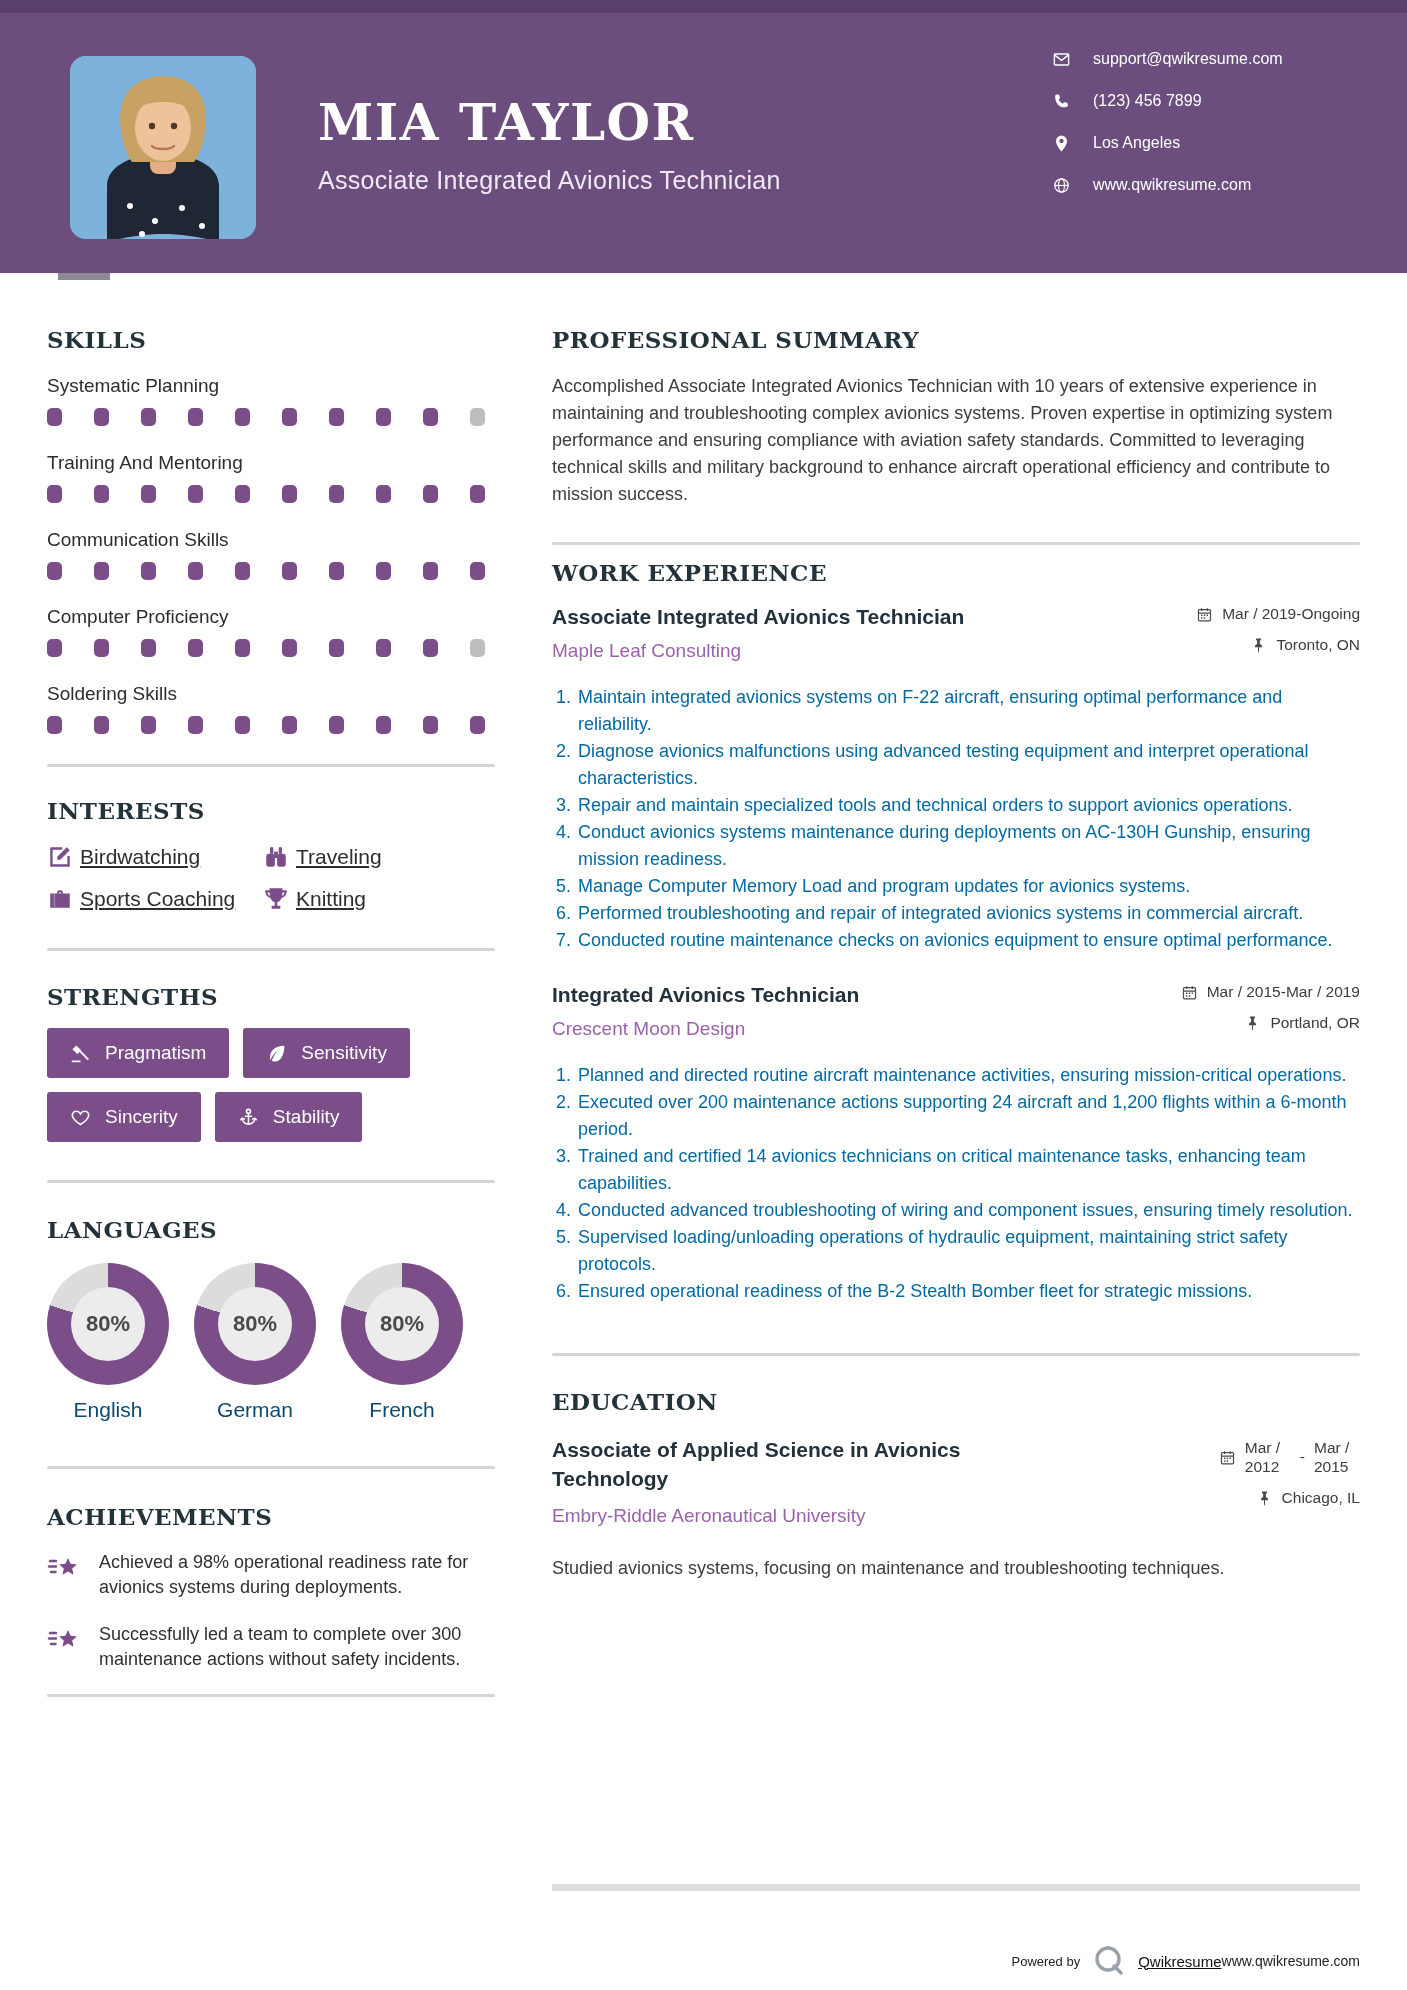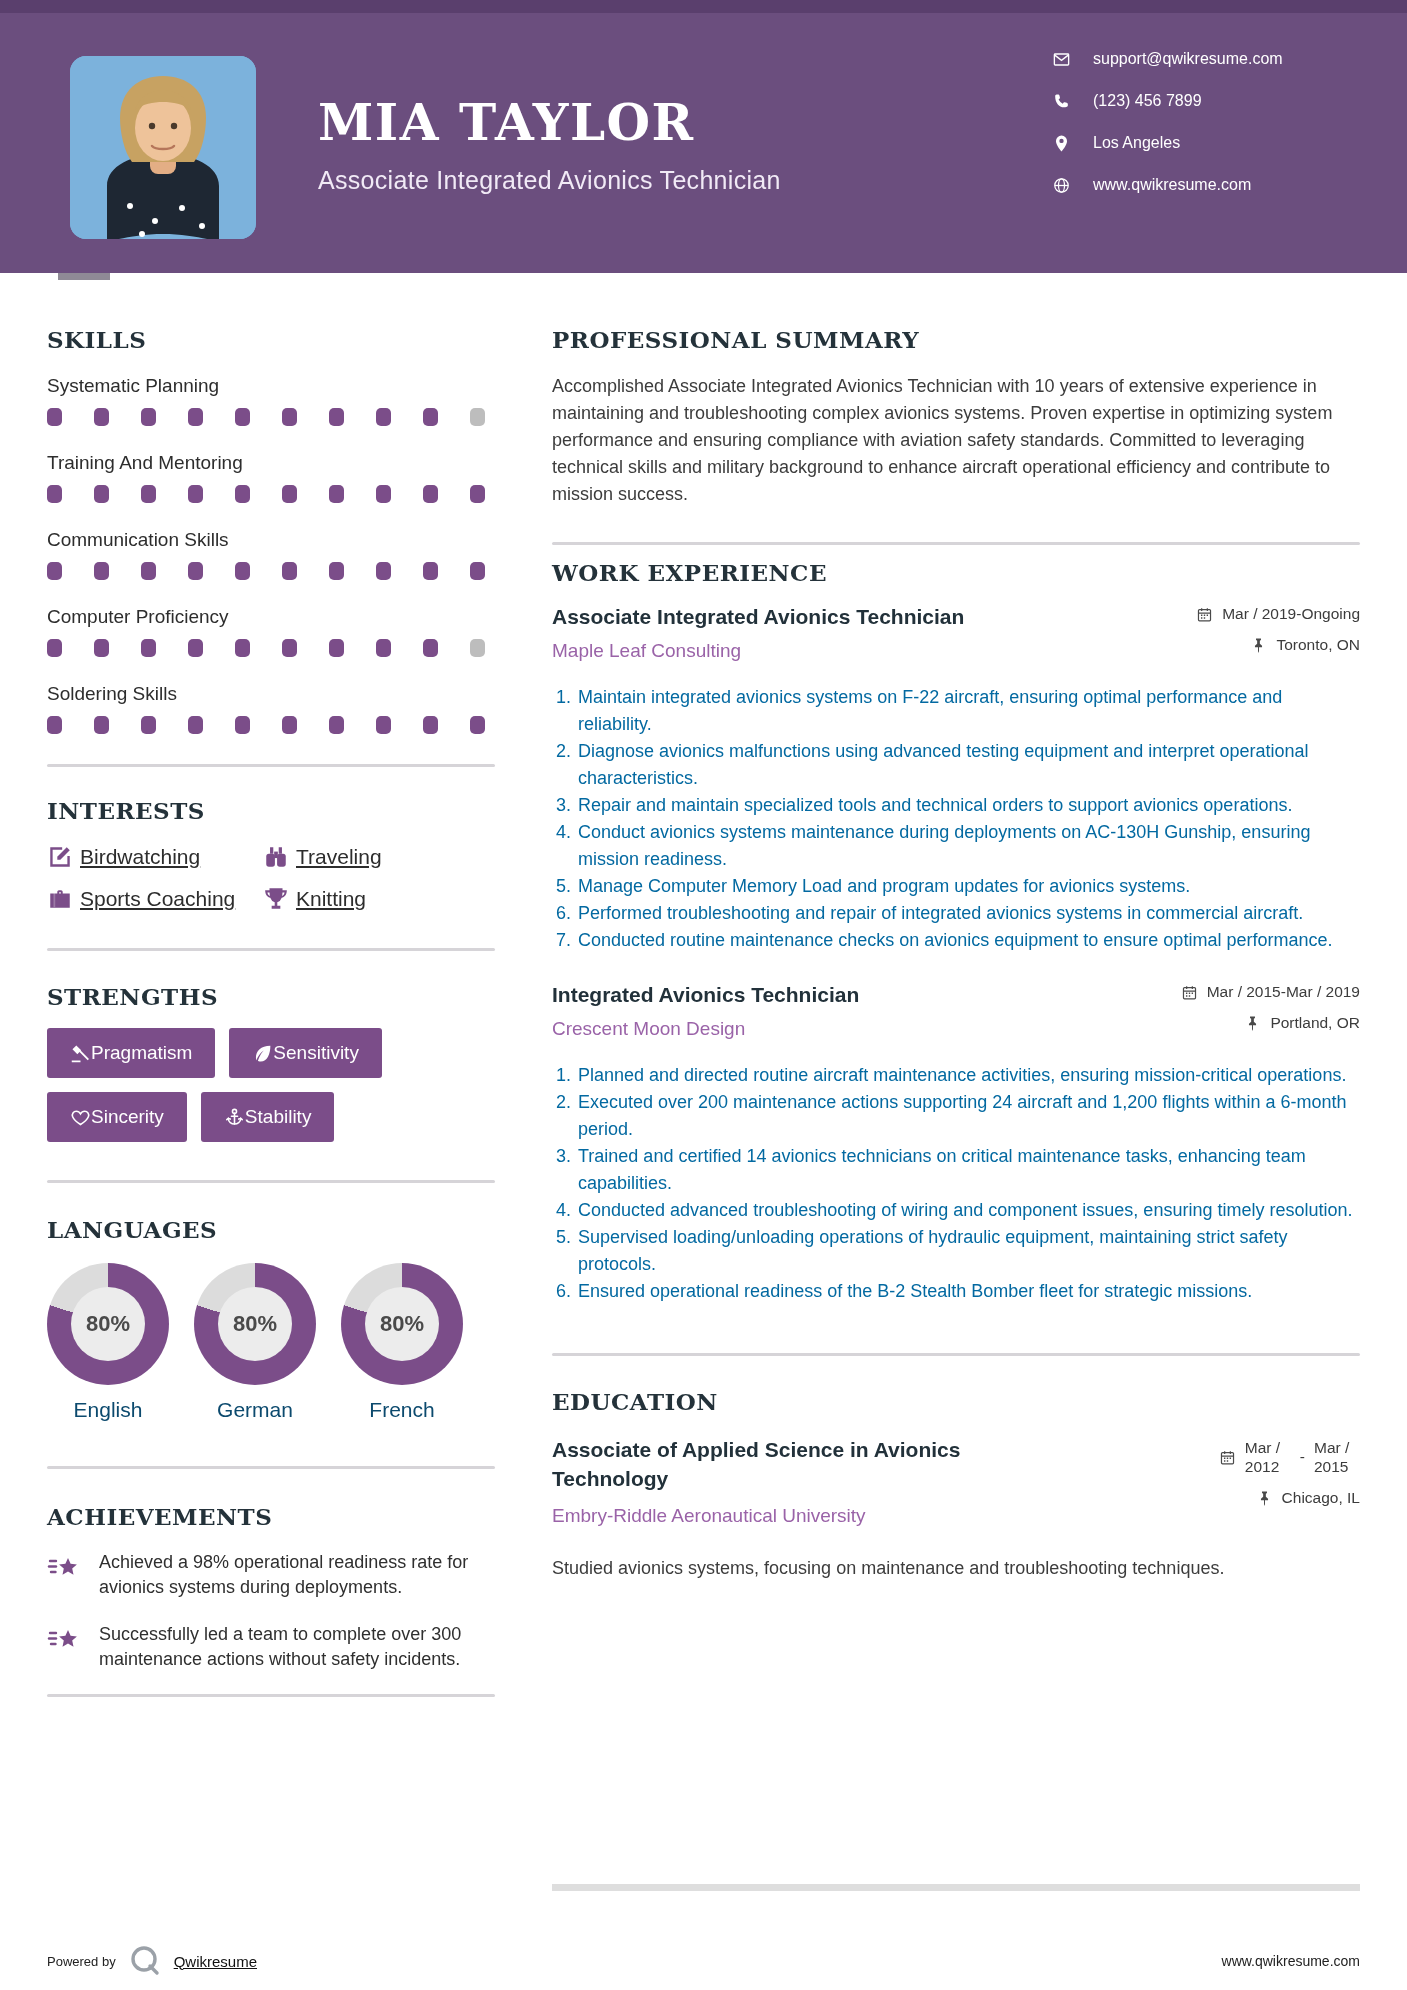--- a/index.html
+++ b/index.html
@@ -40,21 +40,21 @@
   
   .interests h2{margin-top:30px;margin-bottom:20px;}
   .int-grid{display:grid;grid-template-columns:216px auto;row-gap:16px;}
   .int-item{display:flex;align-items:center;gap:7px;font-size:21px;color:#2d2d2d;text-decoration:underline;}
   .int-item svg{width:26px;height:26px;color:#7B4D89;flex:0 0 auto;}
   .interests .divider{margin-top:36px;}
 
   
   .strengths h2{margin-top:32px;margin-bottom:18px;}
   .chips{display:flex;flex-wrap:wrap;gap:14px 14px;max-width:440px;}
-  .chip{display:flex;align-items:center;height:50px;padding:0 23px;background:#7B4D89;
+  .chip{display:flex;align-items:center;gap:14px;height:50px;padding:0 23px;background:#7B4D89;
         color:#fff;font-size:19px;border-radius:3px;}
   .chip svg{width:21px;height:21px;}
   .strengths .divider{margin-top:38px;}
 
   
   .languages h2{margin-top:33px;margin-bottom:20px;}
   .donut-row{display:flex;gap:25px;}
   .lang{width:122px;text-align:center;}
   .donut{width:122px;height:122px;border-radius:50%;position:relative;}
   .donut .hole{position:absolute;left:24px;top:24px;width:74px;height:74px;border-radius:50%;
@@ -92,21 +92,21 @@
   .edu-head{display:flex;justify-content:space-between;align-items:flex-start;}
   .edu-degree{font-size:21px;font-weight:bold;color:#22313a;line-height:29px;max-width:520px;}
   .edu-school{font-size:19px;color:#9A63A8;margin-top:12px;}
   .date-stack{display:inline-block;width:46px;font-size:15.5px;line-height:19px;color:#3c3c3c;
               text-align:left;}
   .edu-desc{margin-top:28px;font-size:18px;line-height:27px;color:#3c3c3c;}
 
   
   .footer-bar{position:absolute;left:552px;top:1884px;width:808px;height:7px;background:#DEDEDE;}
   .footer{position:absolute;left:47px;right:47px;top:1944px;display:flex;
-          justify-content:space-between;align-items:center;gap:42px;}
+          justify-content:flex-end;align-items:center;}
   .powered{display:flex;align-items:center;gap:12px;}
   .powered-label{font-size:13px;color:#222;}
   .brand{font-size:15px;color:#111;text-decoration:underline;}
   .site{font-size:14px;color:#222;}
 </style>
 </head>
 <body>
 
 <div class="page">
 

